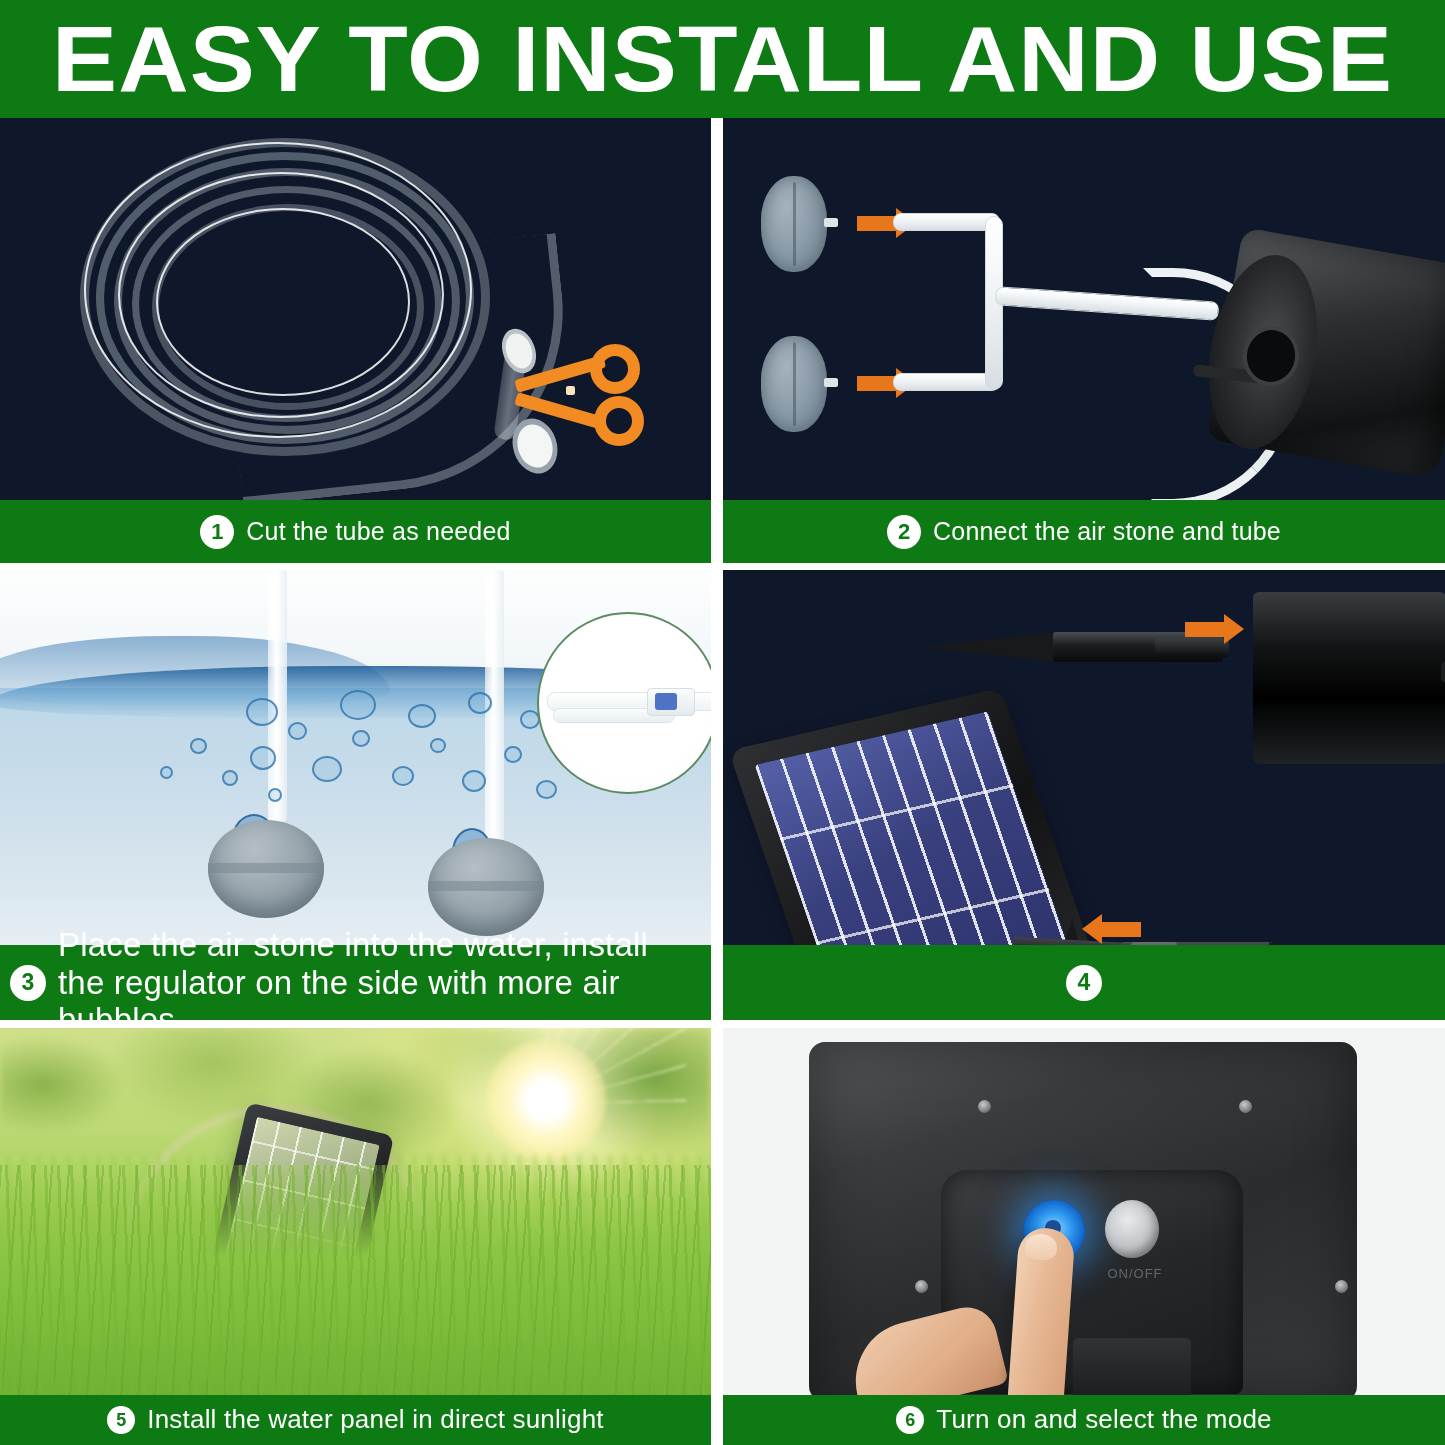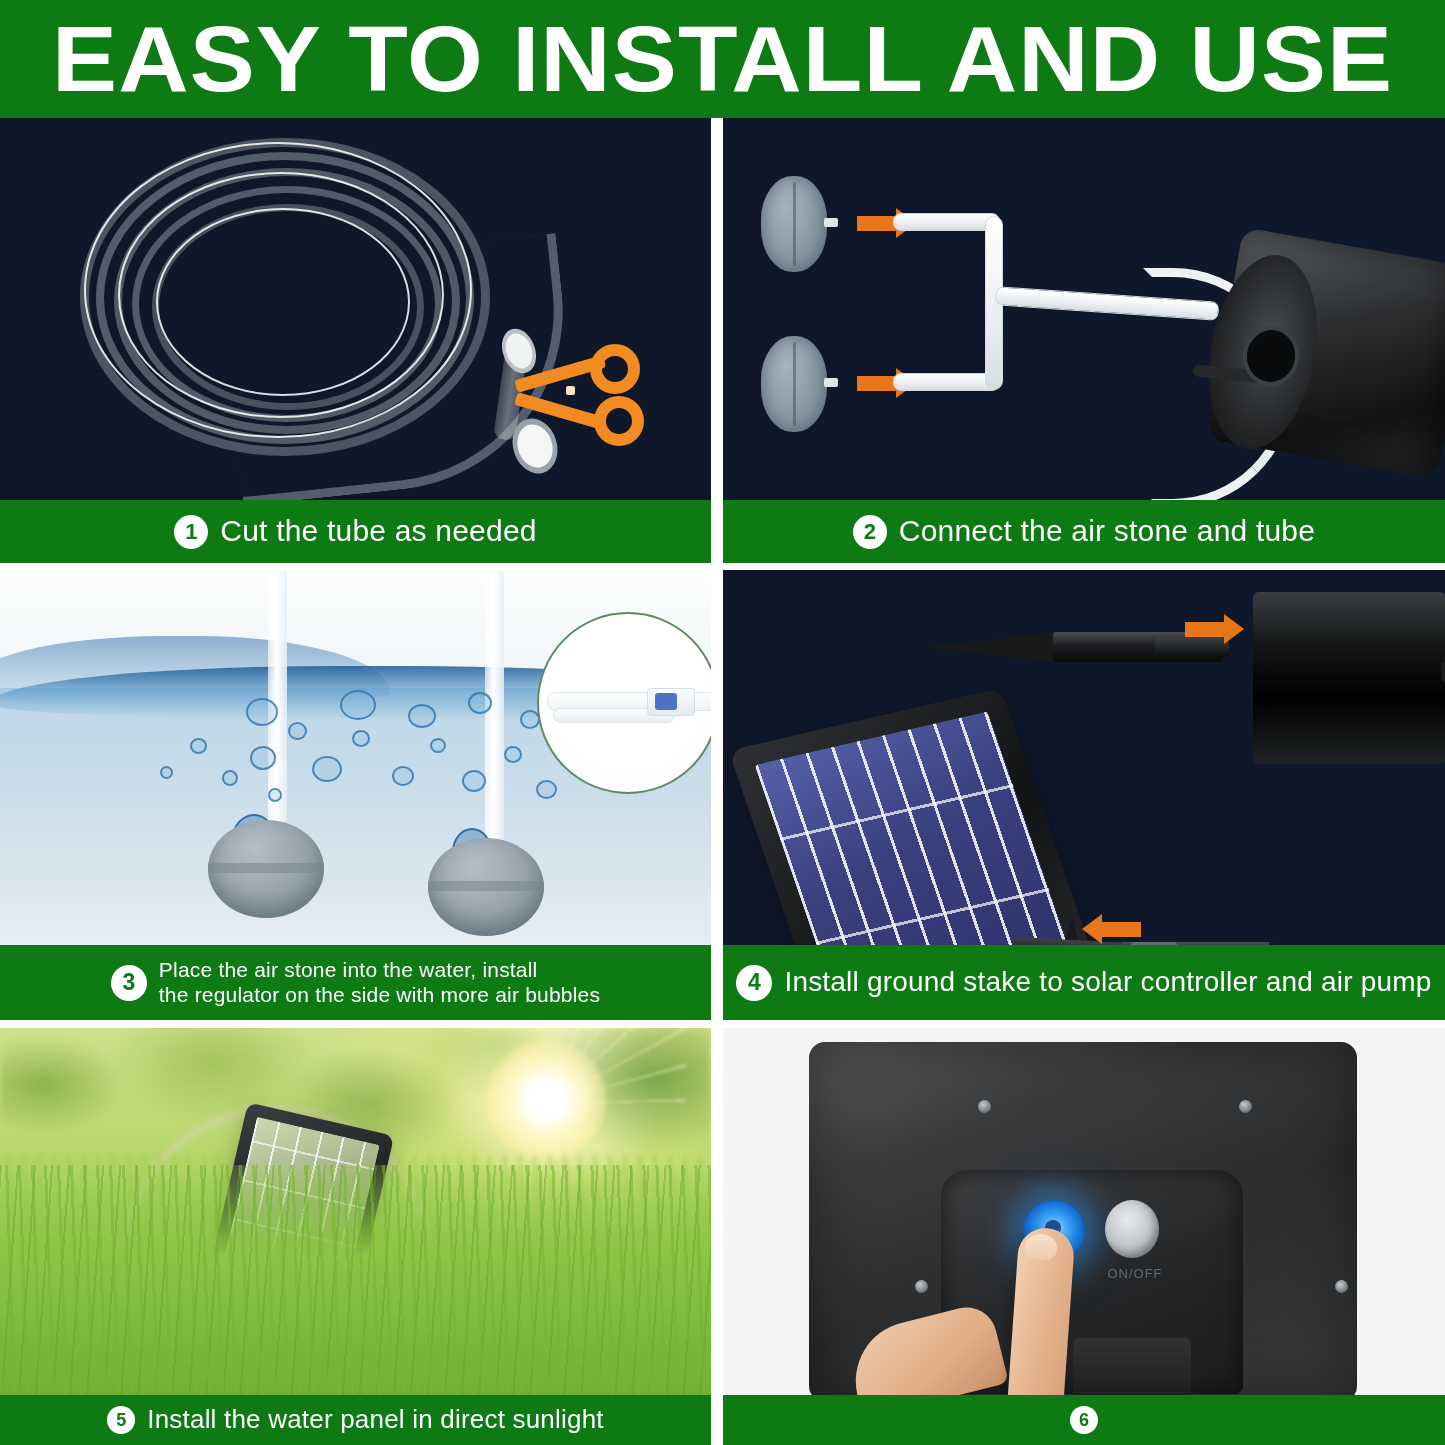--- a/index.html
+++ b/index.html
@@ -99,28 +99,28 @@
     font-weight: bold;
     display: flex;
     align-items: center;
     justify-content: center;
     line-height: 1;
   }
   .r2 .badge { width: 36px; height: 36px; font-size: 23px; }
   .r3 .badge { width: 28px; height: 28px; font-size: 18px; }
 
   .cap-text {
-    font-size: 30px;
+    font-size: 25px;
     font-weight: normal;
     line-height: 1.15;
     white-space: pre-line;
     text-align: center;
     letter-spacing: .2px;
   }
-  .r2 .cap-text { font-size: 21px; text-align: left; }
+  .r2 .cap-text { font-size: 33px; text-align: left; }
   .r3 .cap-text { font-size: 26px; }
   .p4 .cap-text { font-size: 28px; }
 
   
   .tube-coil {
     position: absolute;
     left: 60px; top: 12px;
     width: 430px; height: 350px;
   }
   .coil-ring {
@@ -829,21 +829,20 @@
         </div>
         <div class="panel-fin"></div>
         <div class="panel-stem"></div>
         <div class="arrow-l ar-d"></div>
         <div class="stake stk2"></div>
         <div class="stake stk2-band"></div>
         <div class="stake-tip stk2-tip"></div>
       </div>
       <div class="caption">
         <div class="badge">4</div>
-        <div class="cap-text">Install ground stake to solar controller and air pump</div>
       </div>
     </div>
 
     <div class="panel col-l row-3 r3 p5">
       <div class="media">
         <div class="scene5"></div>
         <div class="foliage"></div>
         <div class="sun-rays"></div>
         <div class="sun-core"></div>
         <div class="glow-arc"></div>
@@ -875,17 +874,18 @@
         <div class="btn-glow"></div>
         <div class="btn-core"></div>
         <div class="btn-silver"></div>
         <div class="btn-label">ON/OFF</div>
         <div class="thumb"></div>
         <div class="finger"></div>
         <div class="finger-nail"></div>
       </div>
       <div class="caption">
         <div class="badge">6</div>
+        <div class="cap-text">Turn on and select the mode</div>
       </div>
     </div>
 
   </div>
 </div>
 
 </body></html>

